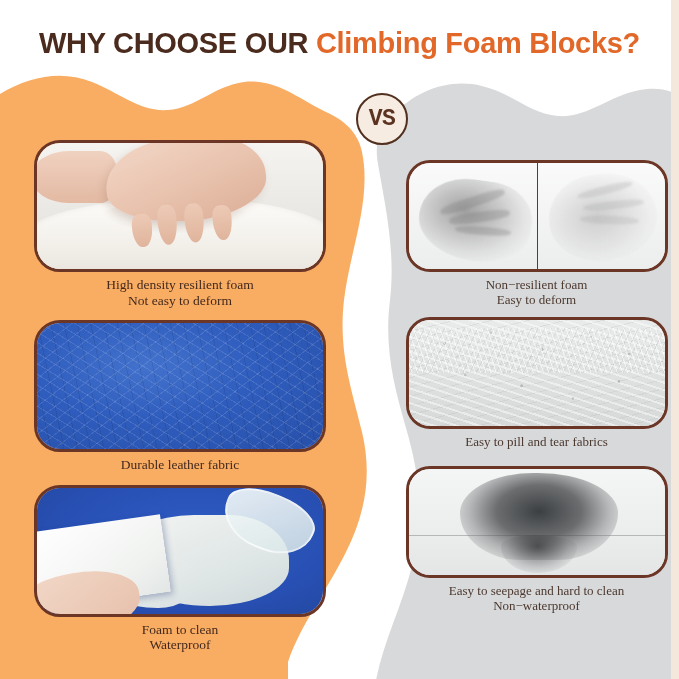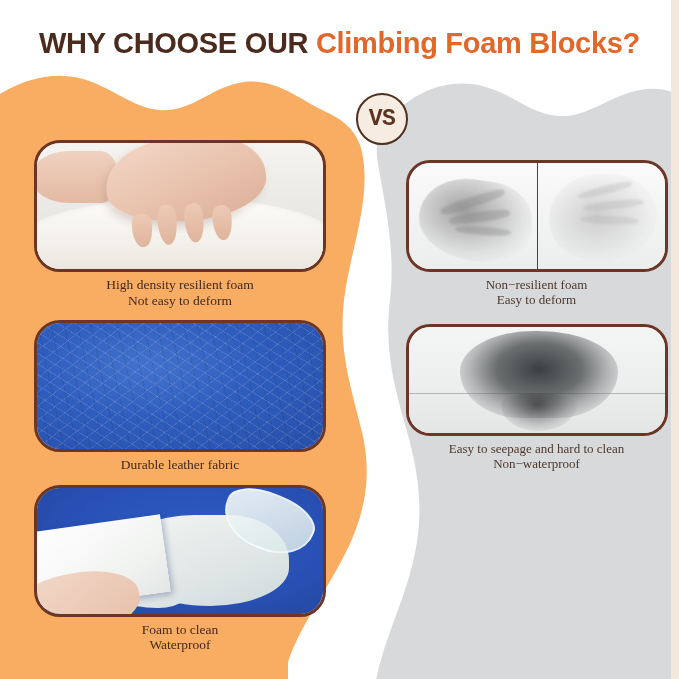--- a/index.html
+++ b/index.html
@@ -290,38 +290,46 @@
         </div>
       </div>
       <div class="cap">Foam to clean
 Waterproof</div>
     </div>
 
   </div>
 
   <div class="col col-right">
 
-    <div class="item" style="margin-bottom:17px;">
+    <div class="item" style="margin-bottom:10px;">
       <div class="card">
         <div class="ph gray-bg">
           <div class="ghand gh-left"></div>
           <div class="gfing" style="left:12%;top:32%;width:26%;height:9%;transform:rotate(-18deg);"></div>
           <div class="gfing" style="left:16%;top:46%;width:24%;height:9%;transform:rotate(-8deg);"></div>
           <div class="gfing" style="left:18%;top:60%;width:22%;height:8%;transform:rotate(4deg);"></div>
           <div class="ghand gh-right"></div>
           <div class="gfing" style="left:66%;top:22%;width:22%;height:8%;background:rgba(160,160,160,.26);transform:rotate(-14deg);"></div>
           <div class="gfing" style="left:68%;top:36%;width:24%;height:8%;background:rgba(160,160,160,.24);transform:rotate(-6deg);"></div>
           <div class="gfing" style="left:67%;top:50%;width:23%;height:8%;background:rgba(160,160,160,.22);transform:rotate(2deg);"></div>
           <div class="split-line"></div>
         </div>
       </div>
       <div class="cap">Non−resilient foam
 Easy to deform</div>
     </div>
 
+    <div class="item" style="margin-bottom:17px;">
+      <div class="card">
+        <div class="ph pill-bg">
+          <div class="pill-wisp"></div>
+        </div>
+      </div>
+      <div class="cap">Easy to pill and tear fabrics</div>
+    </div>
 
     <div class="item">
       <div class="card">
         <div class="ph seep-bg">
           <div class="seep-line"></div>
           <div class="stain"></div>
           <div class="stain-sp"></div>
         </div>
       </div>
       <div class="cap">Easy to seepage and hard to clean

